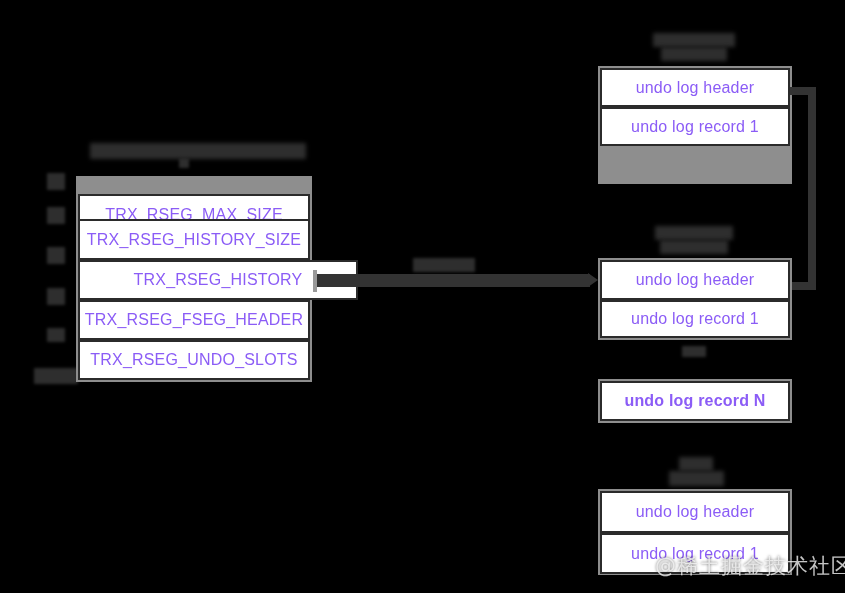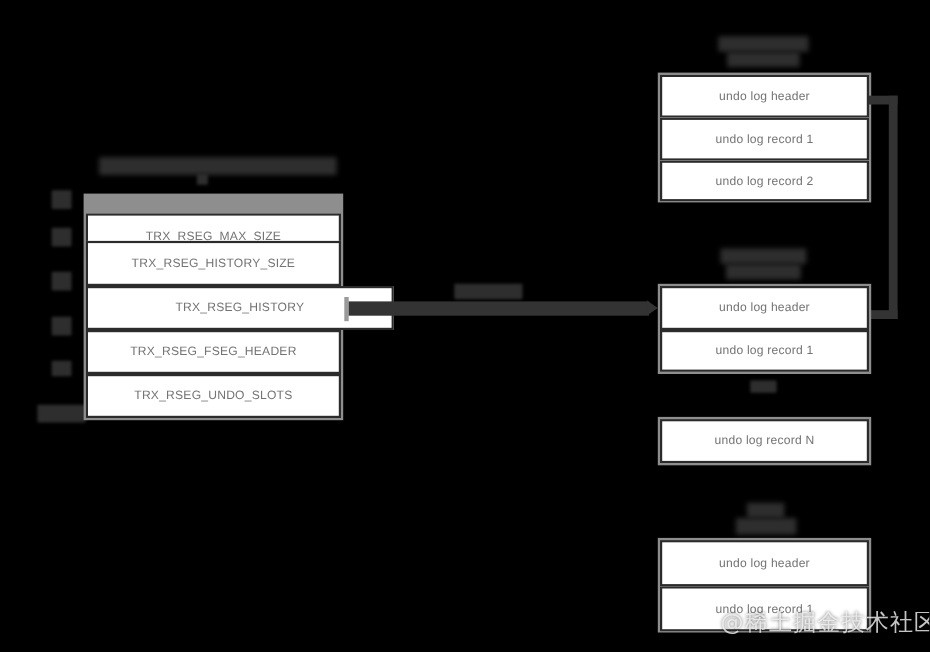--- a/index.html
+++ b/index.html
@@ -18,22 +18,22 @@
 
   
   .cell {
     position: absolute;
     background: #ffffff;
     border: 2px solid #2b2b2b;
     box-sizing: border-box;
     display: flex;
     align-items: center;
     justify-content: center;
-    color: #737373;
-    font-size: 11px;
+    color: #8b5cf6;
+    font-size: 16px;
     letter-spacing: .2px;
     white-space: nowrap;
   }
 
   
   .group-frame {
     position: absolute;
     background: #8e8e8e;
     box-sizing: border-box;
   }
@@ -114,38 +114,37 @@
   <div class="arrow-head" style="left:588px; top:273px;"></div>
   <div class="redact tiny" style="left:413px; top:258px; width:62px; height:14px;">██████</div>
 
   <div class="redact" style="left:653px; top:33px; width:82px; height:14px;"></div>
   <div class="redact" style="left:661px; top:47px; width:66px; height:14px;">████████
 ████████</div>
 
   <div class="group-frame" style="left:598px; top:66px; width:194px; height:118px;"></div>
   <div class="cell" style="left:600px; top:68px; width:190px; height:39px;">undo log header</div>
   <div class="cell" style="left:600px; top:107px; width:190px; height:39px;">undo log record 1</div>
-  <div class="cell" style="left:600px; top:146px; width:190px; height:37px;">undo log record 2</div>
 
   <div class="hline" style="left:790px; top:87px; width:26px; height:8px;"></div>
   <div class="vline" style="left:808px; top:87px; width:8px; height:203px;"></div>
   <div class="hline" style="left:790px; top:282px; width:26px; height:8px;"></div>
 
   <div class="redact" style="left:655px; top:226px; width:78px; height:14px;"></div>
   <div class="redact" style="left:660px; top:240px; width:68px; height:14px;">████████
 ████████</div>
 
   <div class="group-frame" style="left:598px; top:258px; width:194px; height:82px;"></div>
   <div class="cell" style="left:600px; top:260px; width:190px; height:40px;">undo log header</div>
   <div class="cell" style="left:600px; top:300px; width:190px; height:38px;">undo log record 1</div>
 
   <div class="redact tiny" style="left:682px; top:346px; width:24px; height:11px;">███</div>
 
   <div class="group-frame" style="left:598px; top:379px; width:194px; height:44px;"></div>
-  <div class="cell" style="left:600px; top:381px; width:190px; height:40px;">undo log record N</div>
+  <div class="cell" style="left:600px; top:381px; width:190px; height:40px;font-weight:bold;">undo log record N</div>
 
   <div class="redact" style="left:679px; top:457px; width:34px; height:14px;"></div>
   <div class="redact" style="left:669px; top:471px; width:55px; height:15px;">████
 ██████</div>
 
   <div class="group-frame" style="left:598px; top:489px; width:194px; height:86px;"></div>
   <div class="cell" style="left:600px; top:491px; width:190px; height:42px;">undo log header</div>
   <div class="cell" style="left:600px; top:533px; width:190px; height:41px;">undo log record 1</div>
 
   <div id="watermark">@稀土掘金技术社区</div>

